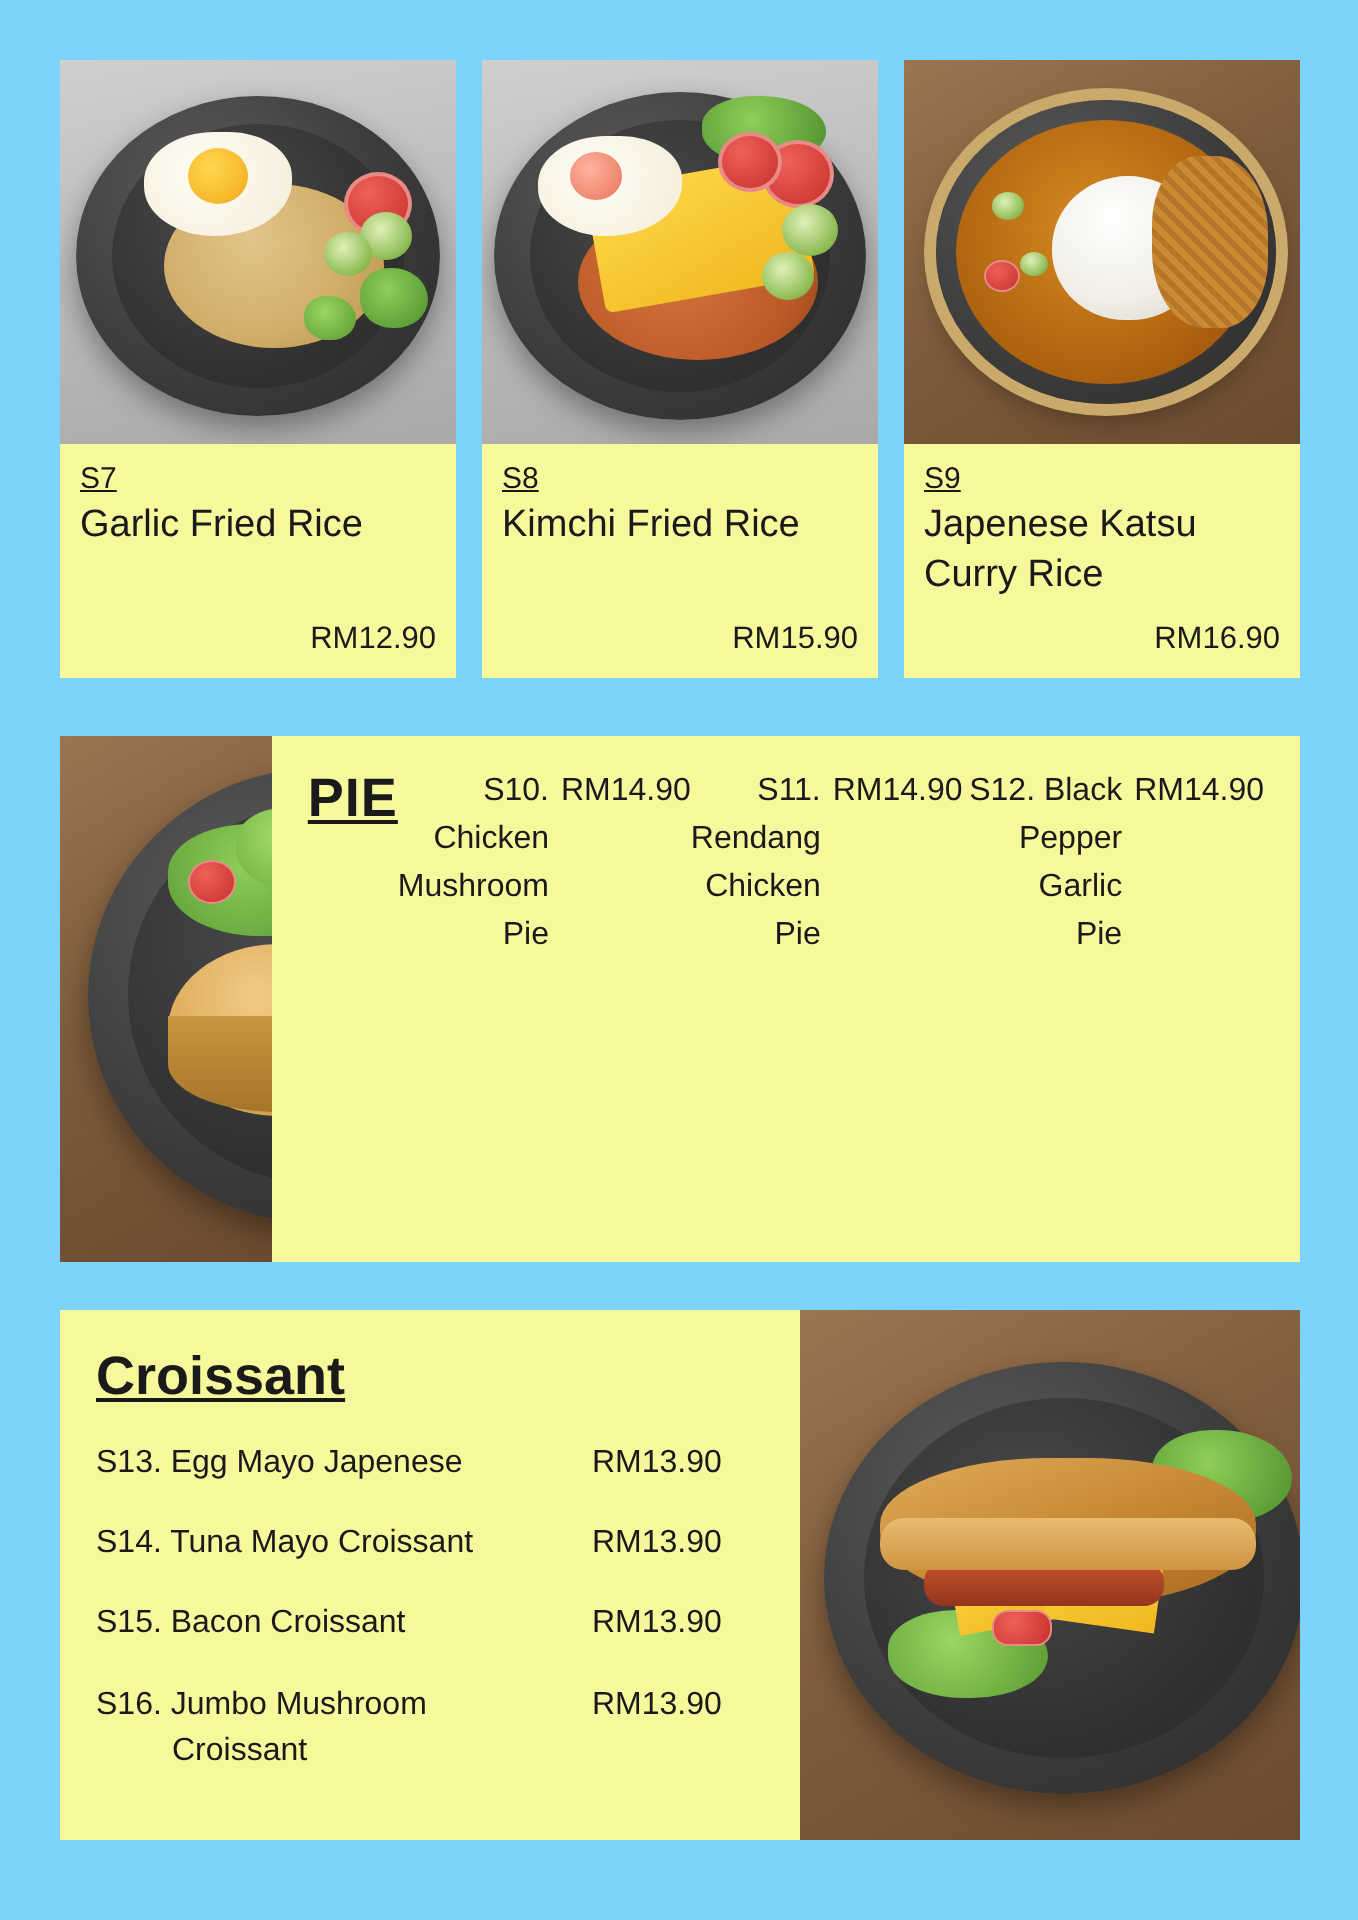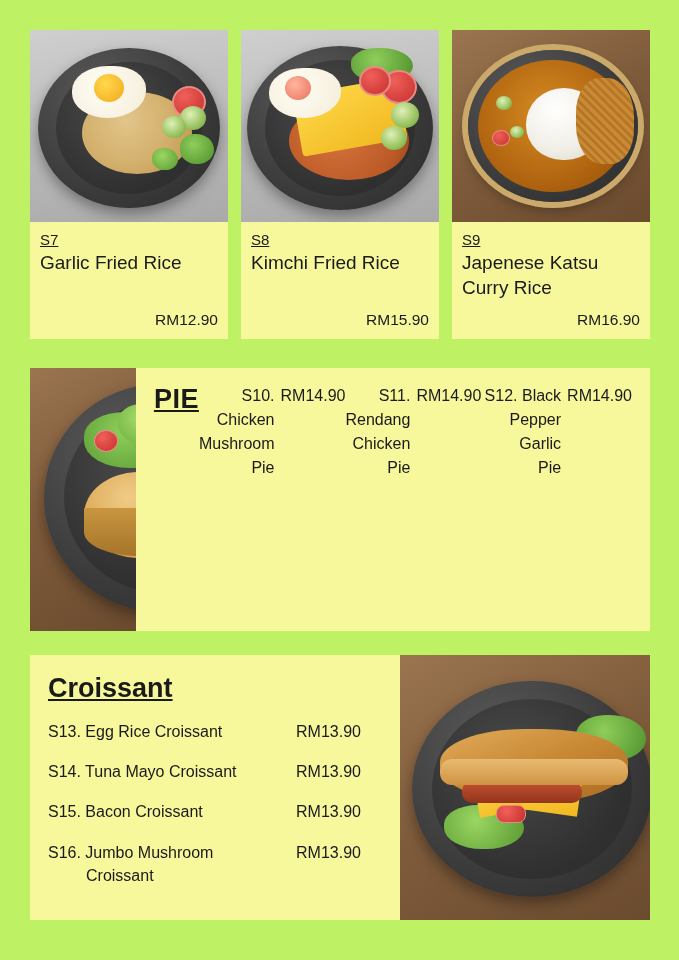--- a/index.html
+++ b/index.html
@@ -12,21 +12,21 @@
     height: 960px;
     font-family: "Liberation Sans", sans-serif;
     color: #1a1a1a;
     position: relative;
     overflow: hidden;
   }
   .page {
     position: relative;
     width: 679px;
     height: 960px;
-    background: #bef264;
+    background: #7dd3fc;
   }
 
   
   .rice-row {
     position: absolute;
     left: 30px;
     top: 30px;
     width: 620px;
     display: flex;
     gap: 13px;
@@ -358,21 +358,21 @@
         <span class="prc">RM14.90</span>
       </div>
     </div>
   </div>
 
   <div class="cr-row">
     <div class="cr-info">
       <div class="cr-title">Croissant</div>
 
       <div class="cr-item">
-        <span class="lbl">S13. Egg Rice Croissant</span>
+        <span class="lbl">S13. Egg Mayo Japenese</span>
         <span class="prc">RM13.90</span>
       </div>
 
       <div class="cr-item">
         <span class="lbl">S14. Tuna Mayo Croissant</span>
         <span class="prc">RM13.90</span>
       </div>
 
       <div class="cr-item">
         <span class="lbl">S15. Bacon Croissant</span>

